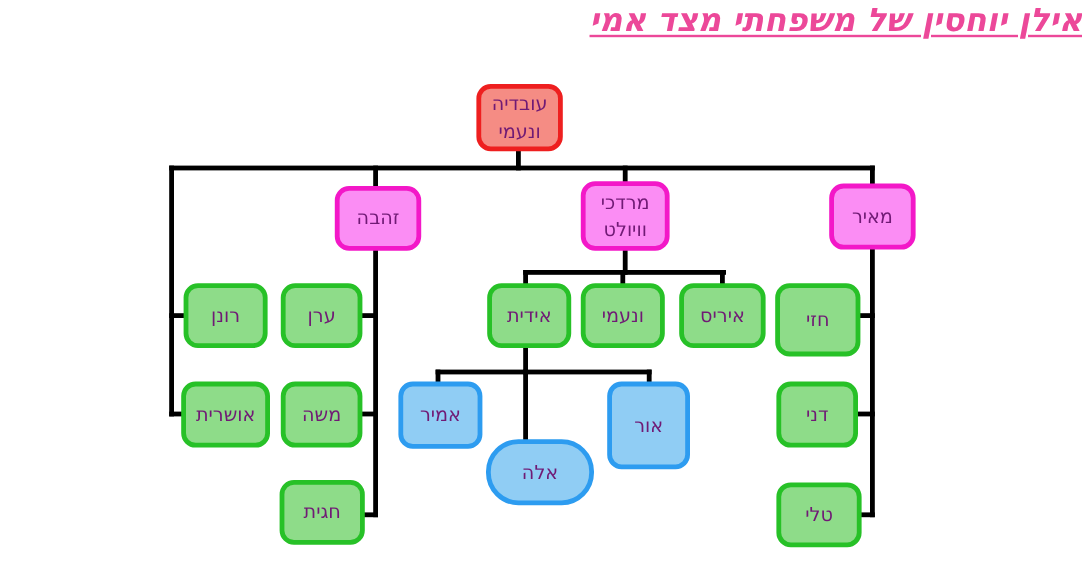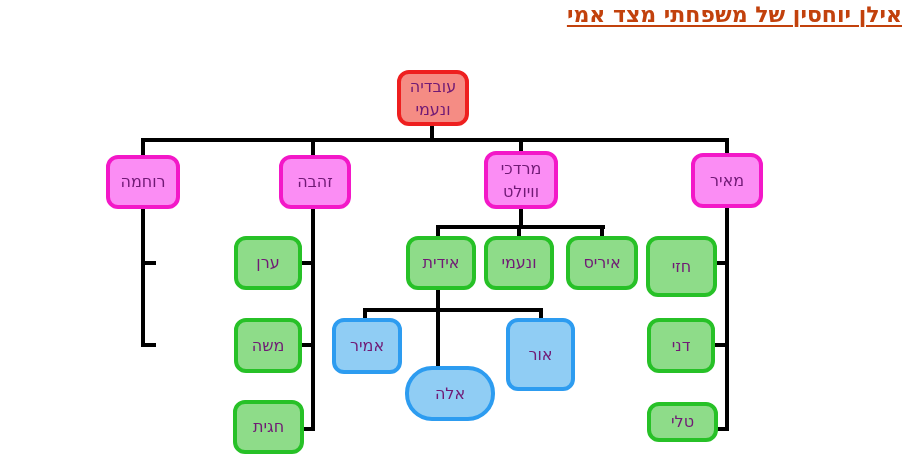--- a/index.html
+++ b/index.html
@@ -13,28 +13,29 @@
     width: 902px;
     height: 475px;
     background: #ffffff;
     overflow: hidden;
     direction: rtl;
   }
   .page-title {
     position: absolute;
     top: 2px;
     right: 0px;
-    font-size: 22px;
+    font-size: 27px;
     font-weight: bold;
-    color: #c2410c;
+    color: #ec4899;
     text-decoration: underline;
     text-decoration-thickness: 2px;
     text-underline-offset: 3px;
     white-space: nowrap;
     direction: rtl;
+    font-style: italic;
   }
   .line {
     position: absolute;
     background: var(--line-color, #000000);
   }
   .node {
     position: absolute;
     box-sizing: border-box;
     border-radius: 12px;
     border: 4px solid #000;
@@ -99,36 +100,37 @@
   <div class="line" style="left:436px; top:308px; width:4px; height:61px;"></div>
 
   <div class="line" style="left:725px; top:138px; width:4px; height:293px;"></div>
   <div class="line" style="left:712px; top:261px; width:17px; height:4px;"></div>
   <div class="line" style="left:712px; top:343px; width:17px; height:4px;"></div>
   <div class="line" style="left:712px; top:427px; width:17px; height:4px;"></div>
 
   <div class="node root" style="left:397px; top:70px; width:72px; height:56px;">עובדיה
 ונעמי</div>
 
-  <div class="node gen2" style="left:106px; top:155px; width:74px; height:54px;">רוחמה</div>
   <div class="node gen2" style="left:279px; top:155px; width:72px; height:54px;">זהבה</div>
   <div class="node gen2" style="left:484px; top:151px; width:74px; height:58px;">מרדכי
 וויולט</div>
   <div class="node gen2" style="left:691px; top:153px; width:72px; height:55px;">מאיר</div>
 
+  <div class="node gen3" style="left:153px; top:236px; width:70px; height:54px;">רונן</div>
+  <div class="node gen3" style="left:151px; top:318px; width:74px; height:55px;">אושרית</div>
 
   <div class="node gen3" style="left:234px; top:236px; width:68px; height:54px;">ערן</div>
   <div class="node gen3" style="left:234px; top:318px; width:68px; height:55px;">משה</div>
   <div class="node gen3" style="left:233px; top:400px; width:71px; height:54px;">חגית</div>
 
   <div class="node gen3" style="left:406px; top:236px; width:70px; height:54px;">אידית</div>
   <div class="node gen3" style="left:484px; top:236px; width:70px; height:54px;">ונעמי</div>
   <div class="node gen3" style="left:566px; top:236px; width:72px; height:54px;">איריס</div>
 
   <div class="node gen4" style="left:332px; top:318px; width:70px; height:56px;">אמיר</div>
   <div class="node gen4" style="left:405px; top:366px; width:90px; height:55px;border-radius:27px;">אלה</div>
   <div class="node gen4" style="left:506px; top:318px; width:69px; height:73px;">אור</div>
 
   <div class="node gen3" style="left:646px; top:236px; width:71px; height:61px;">חזי</div>
   <div class="node gen3" style="left:647px; top:318px; width:68px; height:55px;">דני</div>
-  <div class="node gen3" style="left:647px; top:402px; width:71px; height:40px;">טלי</div>
+  <div class="node gen3" style="left:647px; top:402px; width:71px; height:54px;">טלי</div>
 
 </div>
 
 </body></html>

